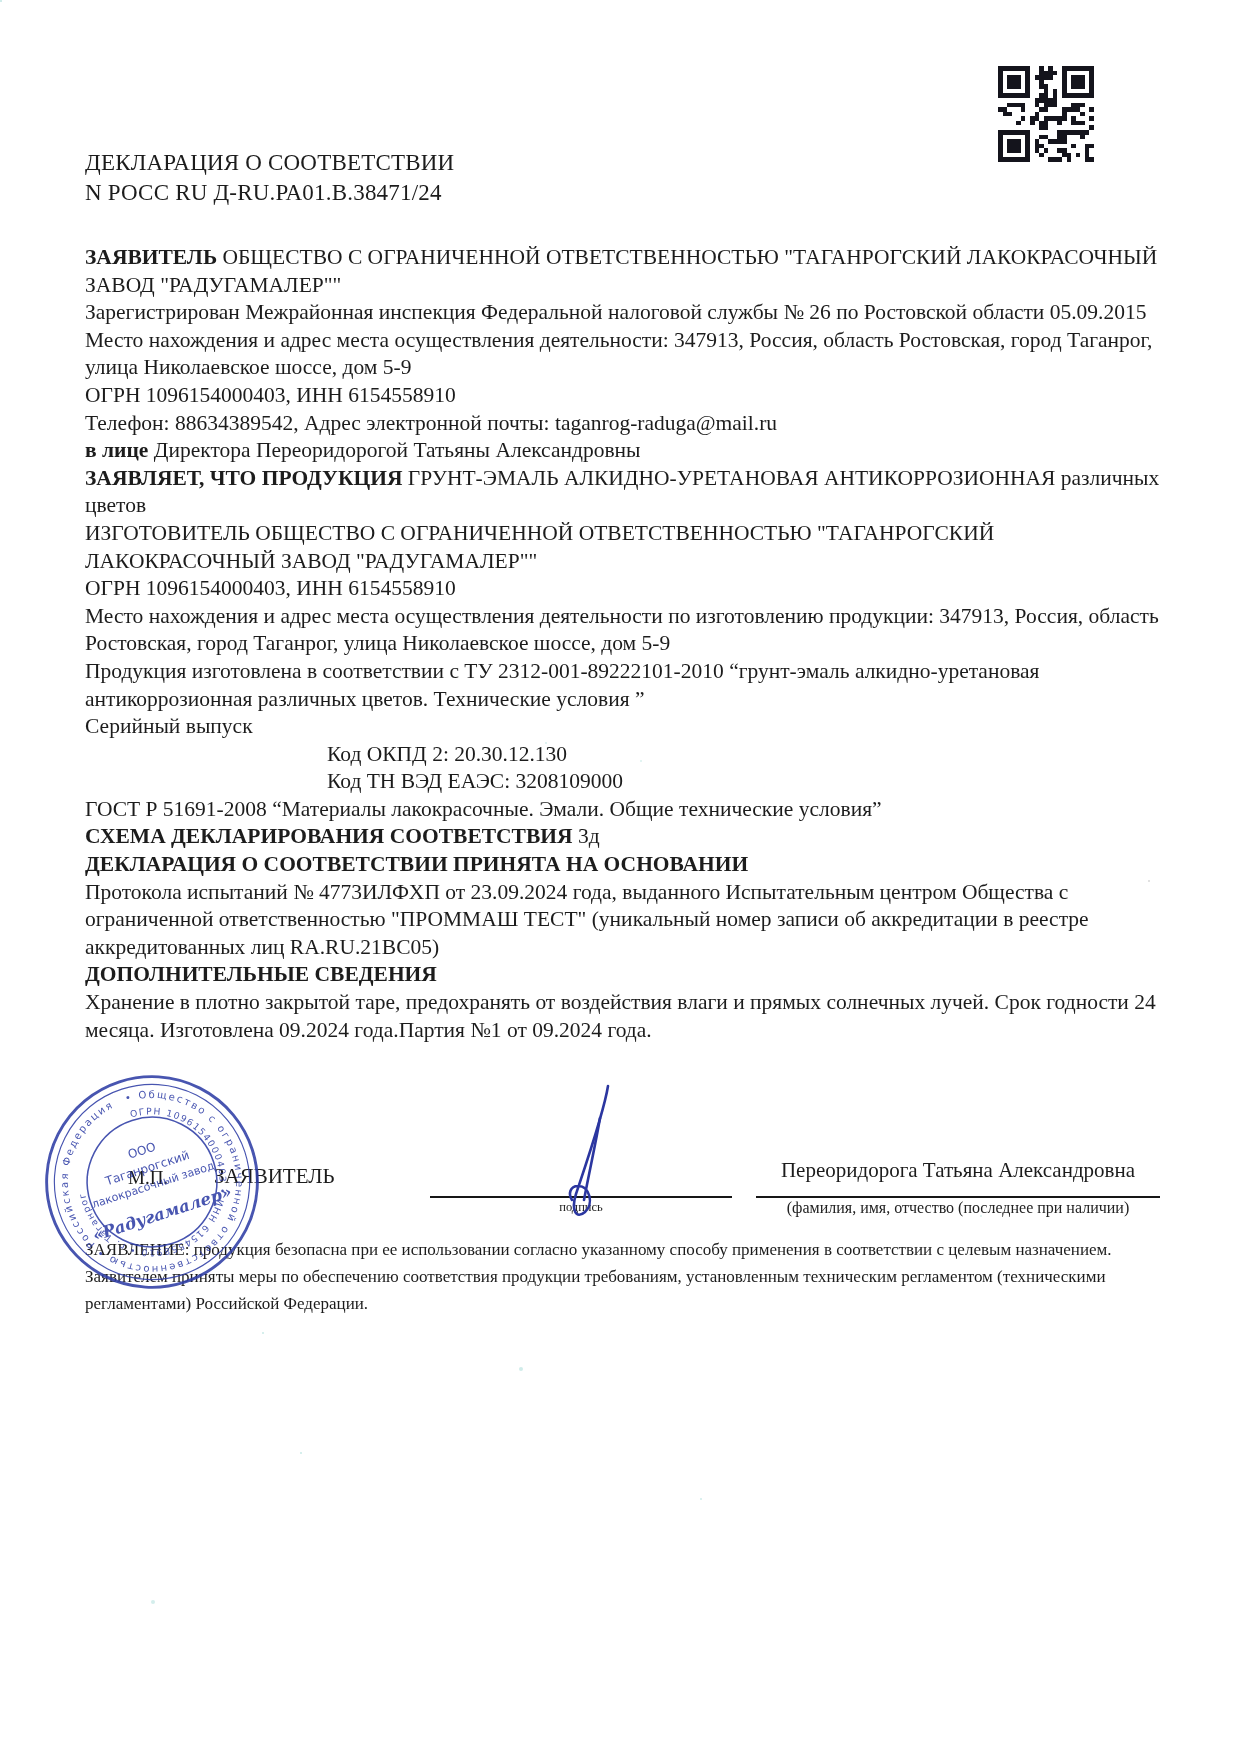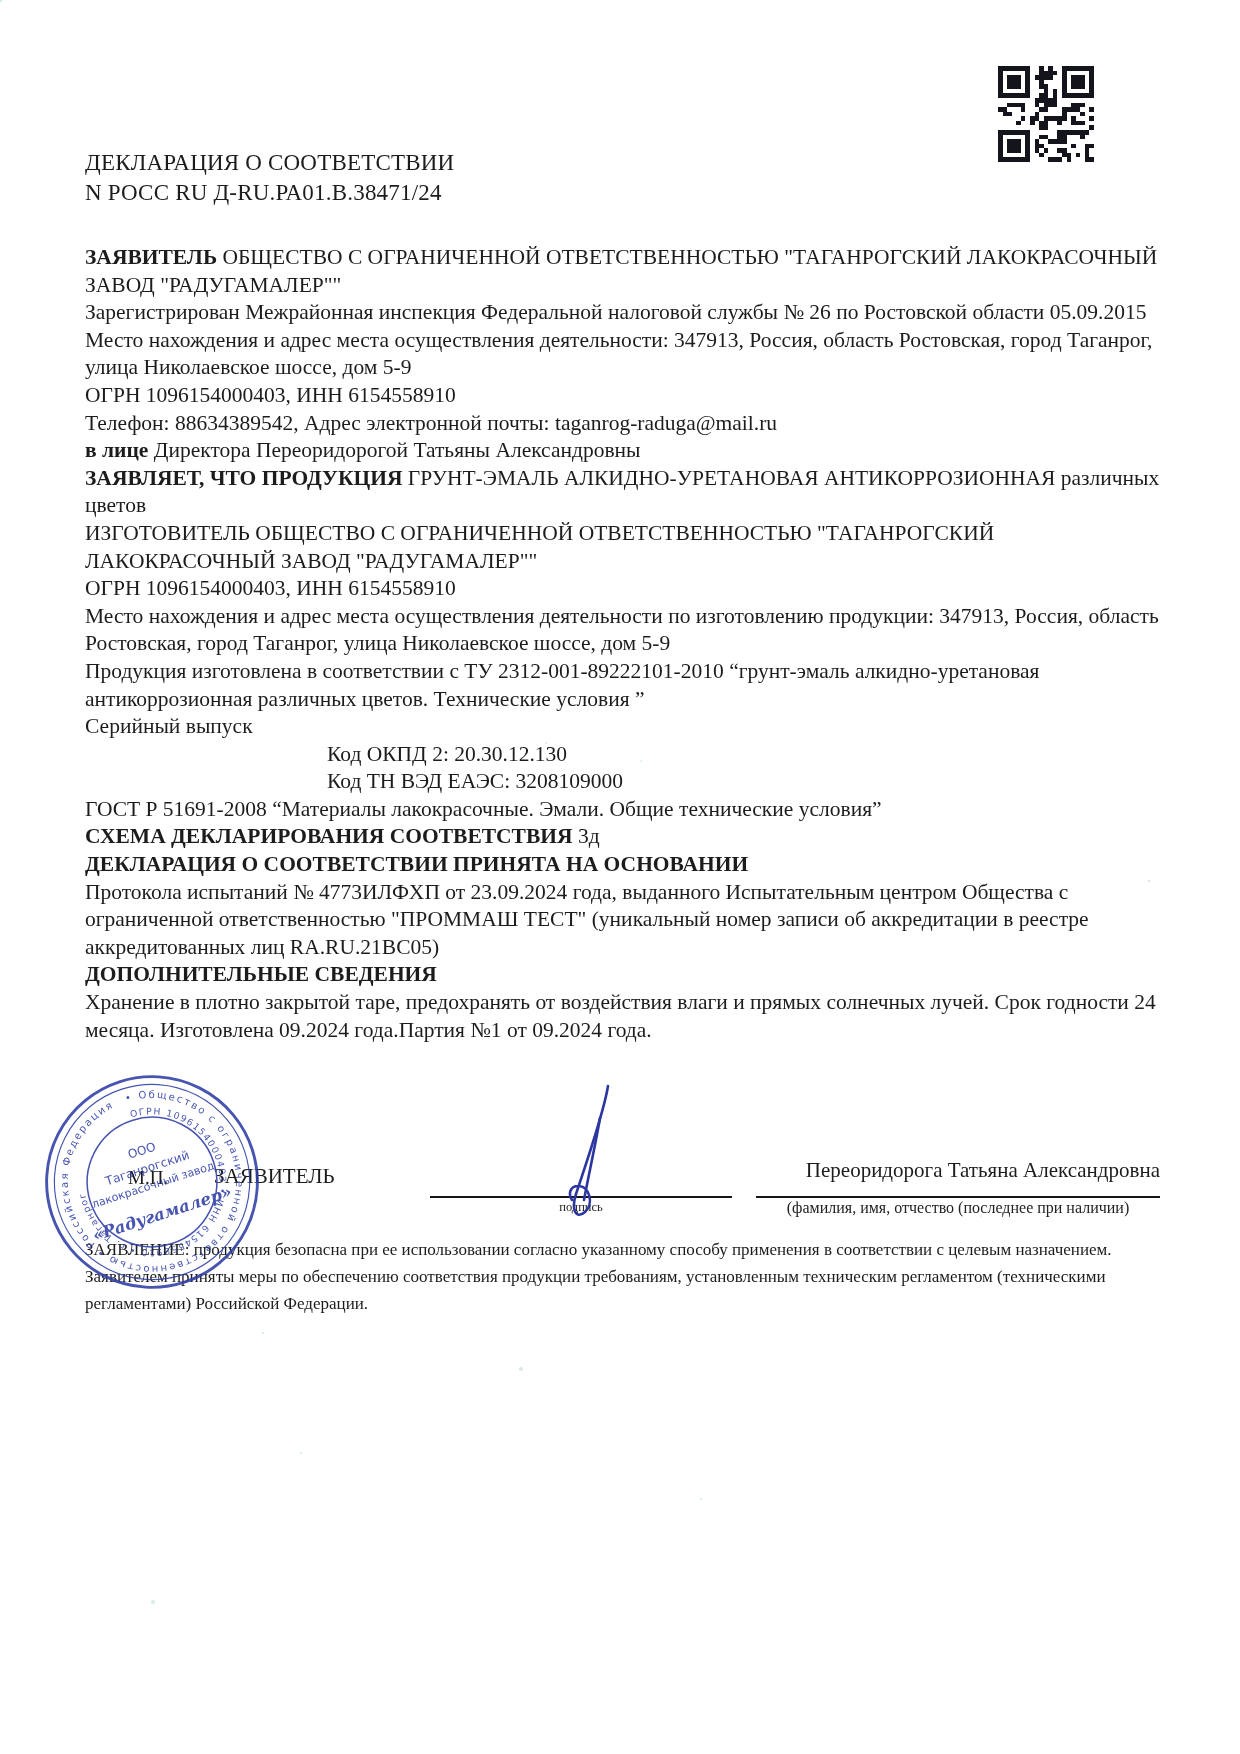--- a/index.html
+++ b/index.html
@@ -50,21 +50,21 @@
   .indent{padding-left:242px;}
 
   .mp-label{position:absolute;left:128px;top:1167px;font-size:19px;}
   .sig-label{position:absolute;left:214px;top:1164px;font-size:21px;}
   .sig-line{position:absolute;border-top:2px solid #161616;}
   .sig-line.l1{left:430px;top:1196px;width:302px;}
   .sig-line.l2{left:756px;top:1196px;width:404px;}
   .sig-caption{position:absolute;left:430px;top:1200px;width:302px;
     text-align:center;font-size:12.5px;color:#222;}
   .signer-name{position:absolute;left:756px;top:1158px;width:404px;
-    text-align:right;font-size:21px;}
+    text-align:center;font-size:21px;}
   .name-caption{position:absolute;left:756px;top:1199px;width:404px;
     text-align:center;font-size:16px;color:#222;}
 
   .statement{
     position:absolute;left:85px;top:1236px;width:1082px;
     font-size:17px;line-height:27px;
   }
 
   .stamp{
     position:absolute;left:36px;top:1066px;width:232px;height:232px;

